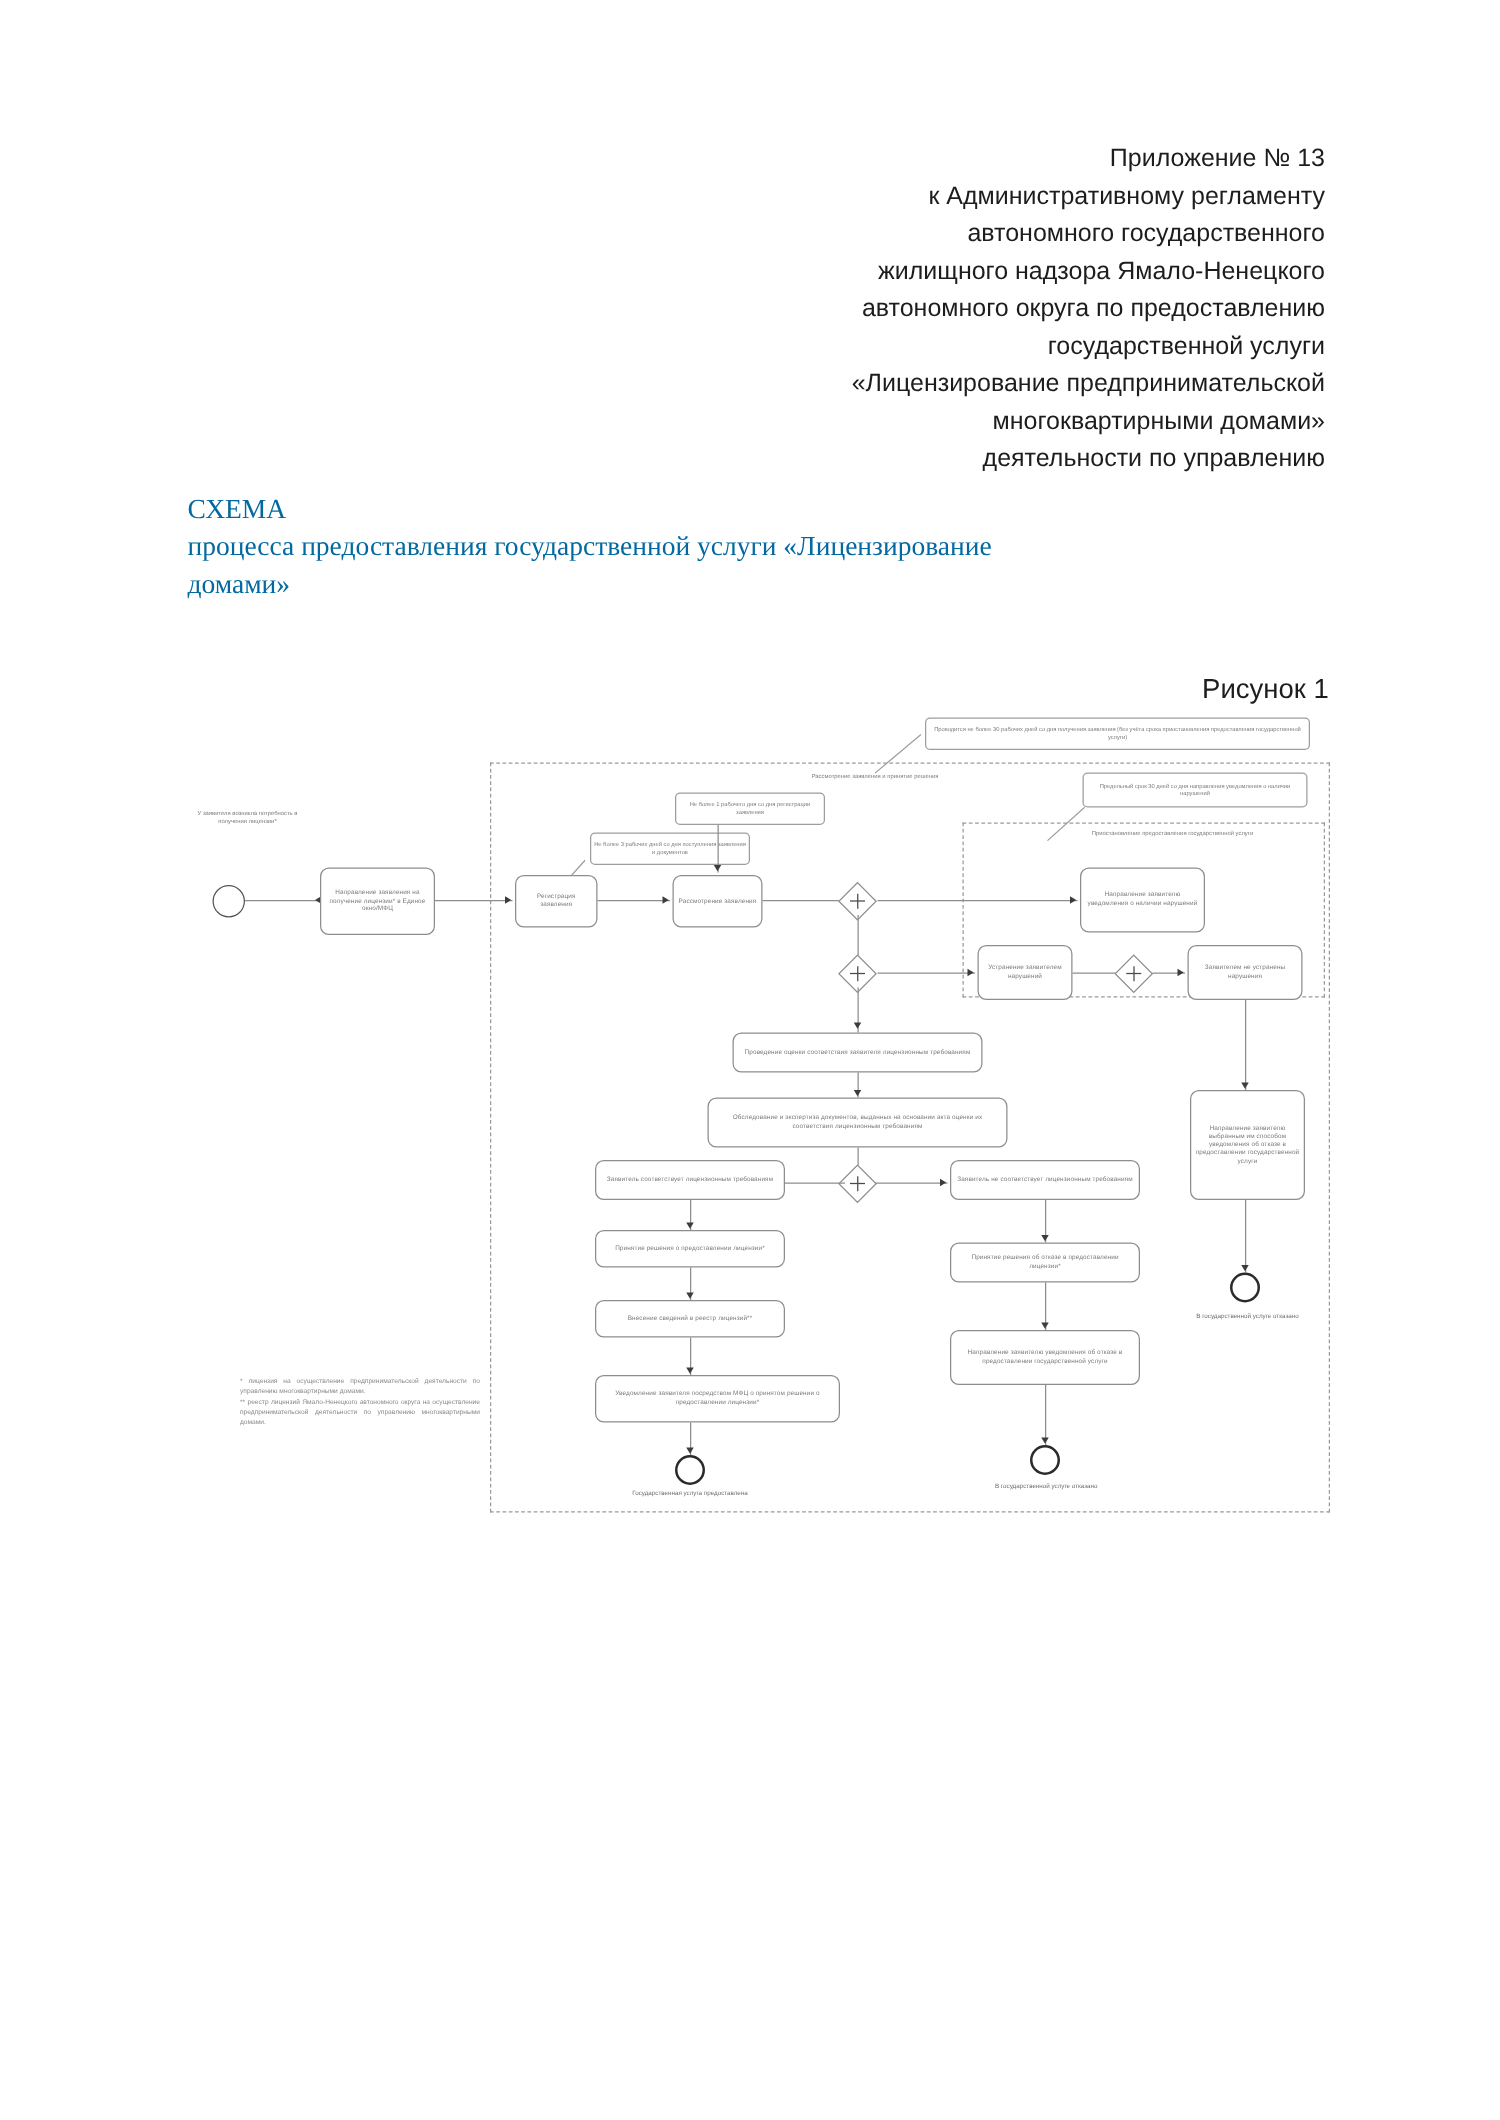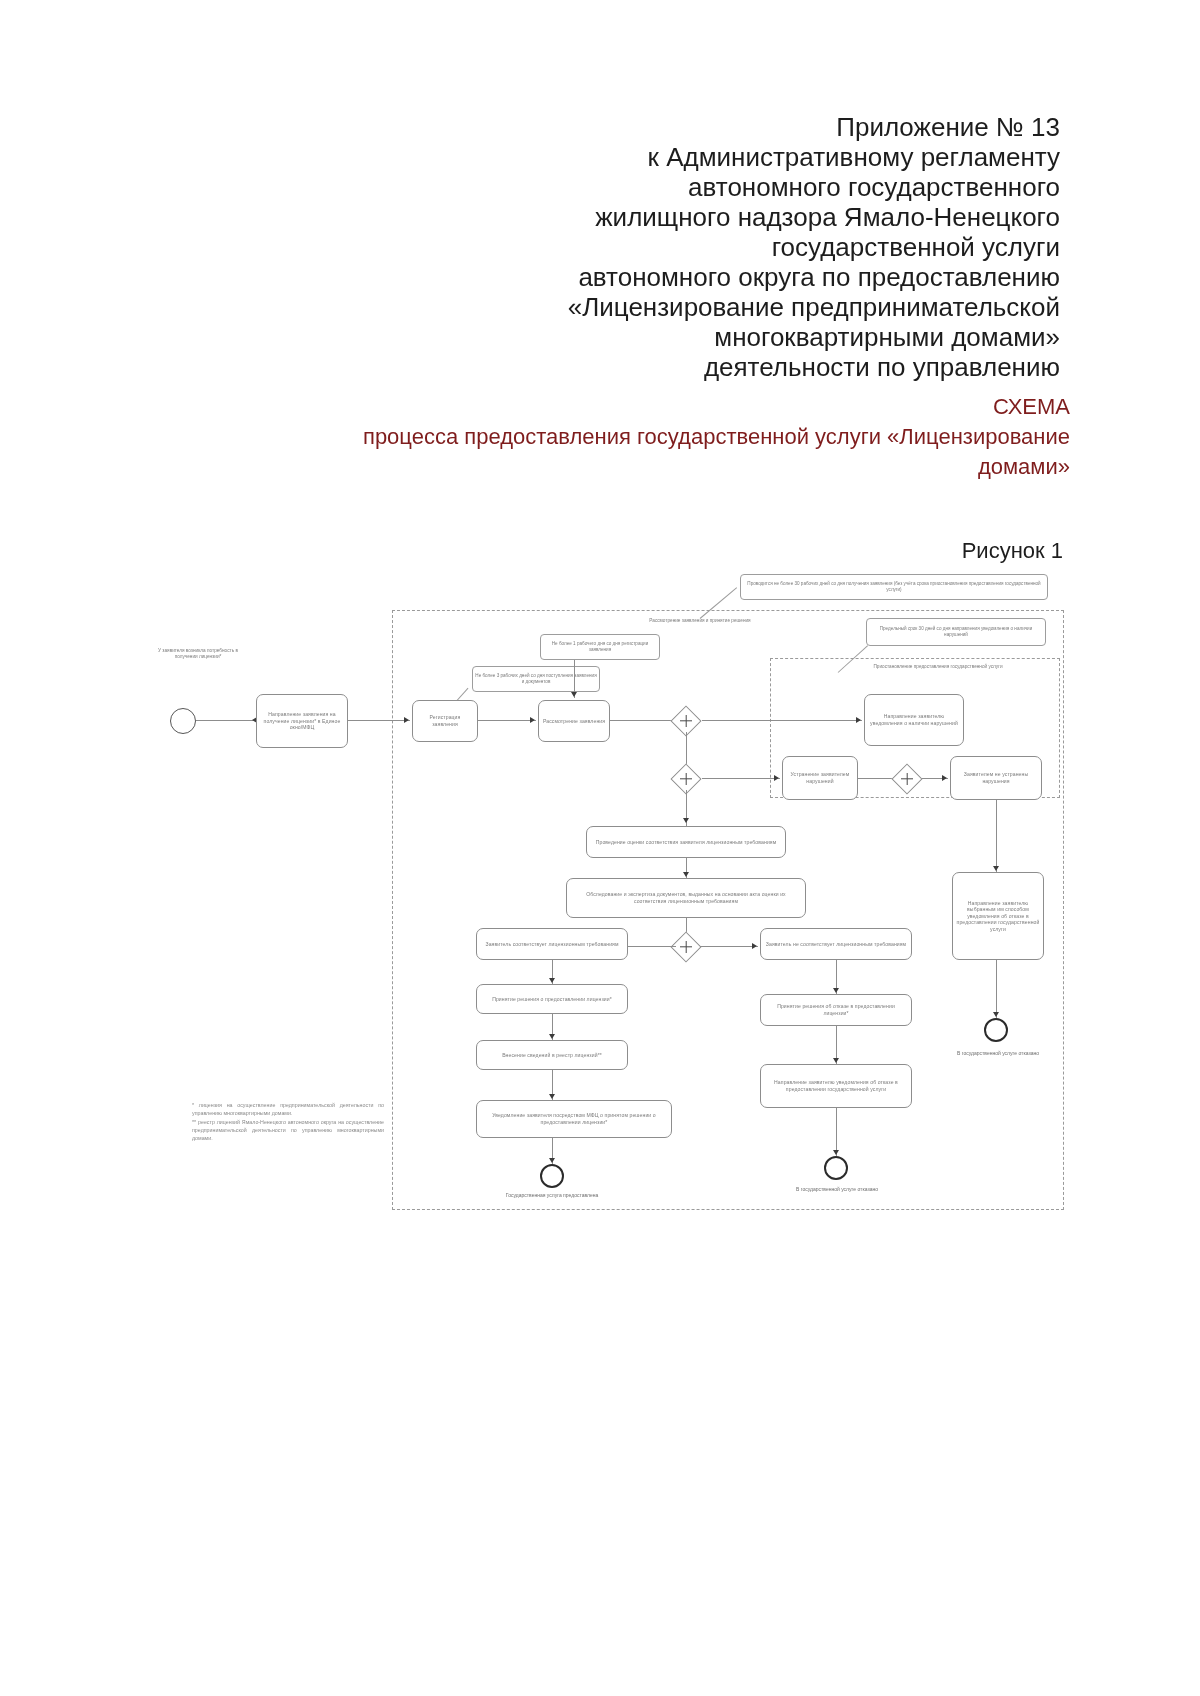--- a/index.html
+++ b/index.html
@@ -6,27 +6,27 @@
   body{
     width:1200px;height:1696px;background:#ffffff;
     font-family:"Liberation Sans","DejaVu Sans",sans-serif;
     color:#000;position:relative;overflow:hidden;
   }
   .page{position:relative;width:1200px;height:1696px;}
 
   
   .header{
     position:absolute;left:520px;top:112px;width:540px;
-    text-align:right;font-size:26px;line-height:30px;color:#1d1d1d;
+    text-align:right;font-size:20px;line-height:30px;color:#1d1d1d;
   }
   .header div{white-space:nowrap;}
 
   .doc-title{
     position:absolute;left:150px;top:392px;width:920px;
-    text-align:right;font-size:22px;line-height:30px;color:#7f1d1d;
+    text-align:left;font-size:22px;line-height:30px;color:#0369a1;font-family:Liberation Serif, serif;
   }
   .doc-title .t1{margin-bottom:0;}
 
   .figure-label{
     position:absolute;left:0;top:538px;width:1063px;
     text-align:right;font-size:22px;color:#1d1d1d;
   }
 
   
   .diagram{
@@ -96,22 +96,22 @@
 </head>
 <body>
 
 <div class="page">
 
   <div class="header">
     <div>Приложение № 13</div>
     <div>к Административному регламенту</div>
     <div>автономного государственного</div>
     <div>жилищного надзора Ямало-Ненецкого</div>
+    <div>автономного округа по предоставлению</div>
     <div>государственной услуги</div>
-    <div>автономного округа по предоставлению</div>
     <div>«Лицензирование предпринимательской</div>
     <div>многоквартирными домами»</div>
     <div>деятельности по управлению</div>
   </div>
 
   <div class="doc-title">
     <div class="t1">СХЕМА</div>
     <div>процесса предоставления государственной услуги «Лицензирование</div>
     <div>домами»</div>
   </div>

